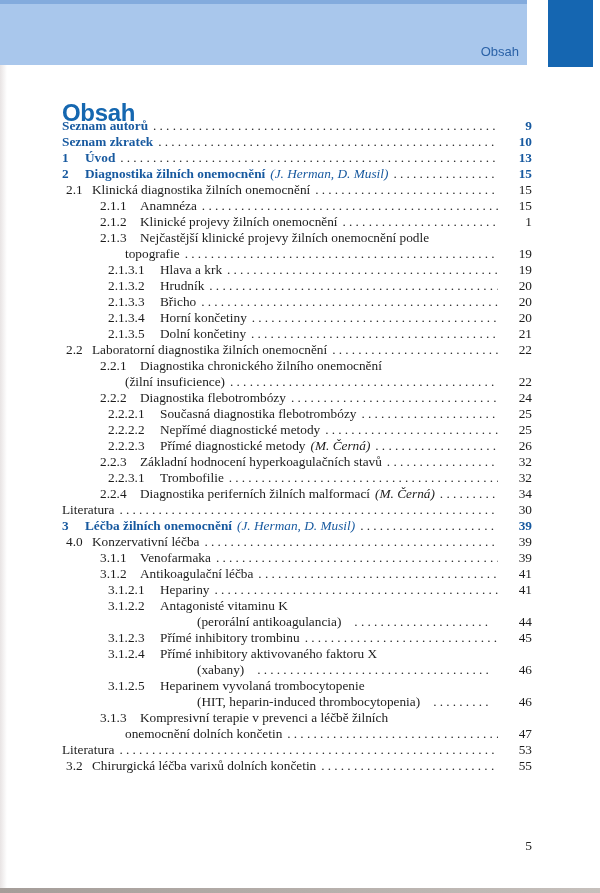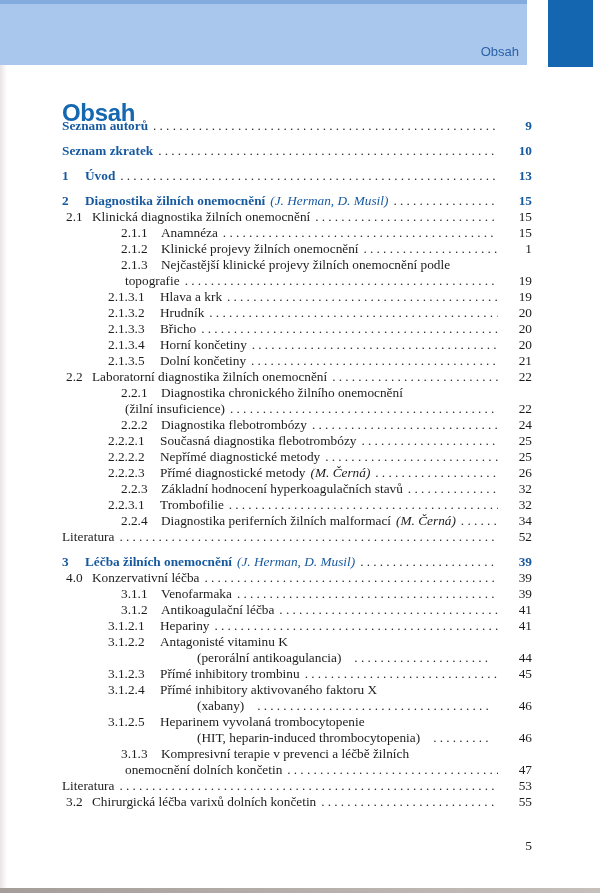--- a/index.html
+++ b/index.html
@@ -44,26 +44,26 @@
     font-weight: bold; font-size: 24px;
     color: var(--heading-blue, #1567b0);
     letter-spacing: -0.3px;
   }
   
   .toc {
     position: absolute; top: 118px; left: 62px; width: 470px;
     font-size: 13.3px; line-height: 16px;
   }
   .row { display: flex; align-items: baseline; }
-  .row.gap { margin-top: 9px; }
+  .row.gap { }
   .row.bold { font-weight: bold; color: var(--chapter-blue, #17599f); }
   .num { flex: none; }
   .l0 .num { width: 23px; }
   .l1 { margin-left: 4px; } .l1 .num { width: 26px; }
-  .l2 { margin-left: 59px; } .l2 .num { width: 40px; }
+  .l2 { margin-left: 38px; } .l2 .num { width: 40px; }
   .l3 { margin-left: 46px; } .l3 .num { width: 52px; }
   .l2.cont { margin-left: 63px; }
   .l3.cont { margin-left: 135px; gap: 8px; }
   .label { white-space: nowrap; }
   .authors { font-weight: normal; font-style: italic; margin-left: 5px; white-space: nowrap; }
   .dots {
     flex: 1; overflow: hidden; white-space: nowrap;
     margin-left: 5px; letter-spacing: 3.2px;
     font-weight: normal; color: var(--leader-dots, #2b2b2b);
   }
@@ -223,21 +223,21 @@
     <div class="row l2">
       <span class="num">2.2.4</span>
       <span class="label">Diagnostika periferních žilních malformací</span>
       <span class="authors">(M. Černá)</span>
       <span class="dots">..............................................................................................................</span>
       <span class="page-num">34</span>
     </div>
     <div class="row l0">
       <span class="label">Literatura</span>
       <span class="dots">..............................................................................................................</span>
-      <span class="page-num">52</span>
+      <span class="page-num">30</span>
     </div>
     <div class="row l0 bold gap">
       <span class="num">3</span>
       <span class="label">Léčba žilních onemocnění</span>
       <span class="authors">(J. Herman, D. Musil)</span>
       <span class="dots">..............................................................................................................</span>
       <span class="page-num">39</span>
     </div>
     <div class="row l1">
       <span class="num">4.0</span>

